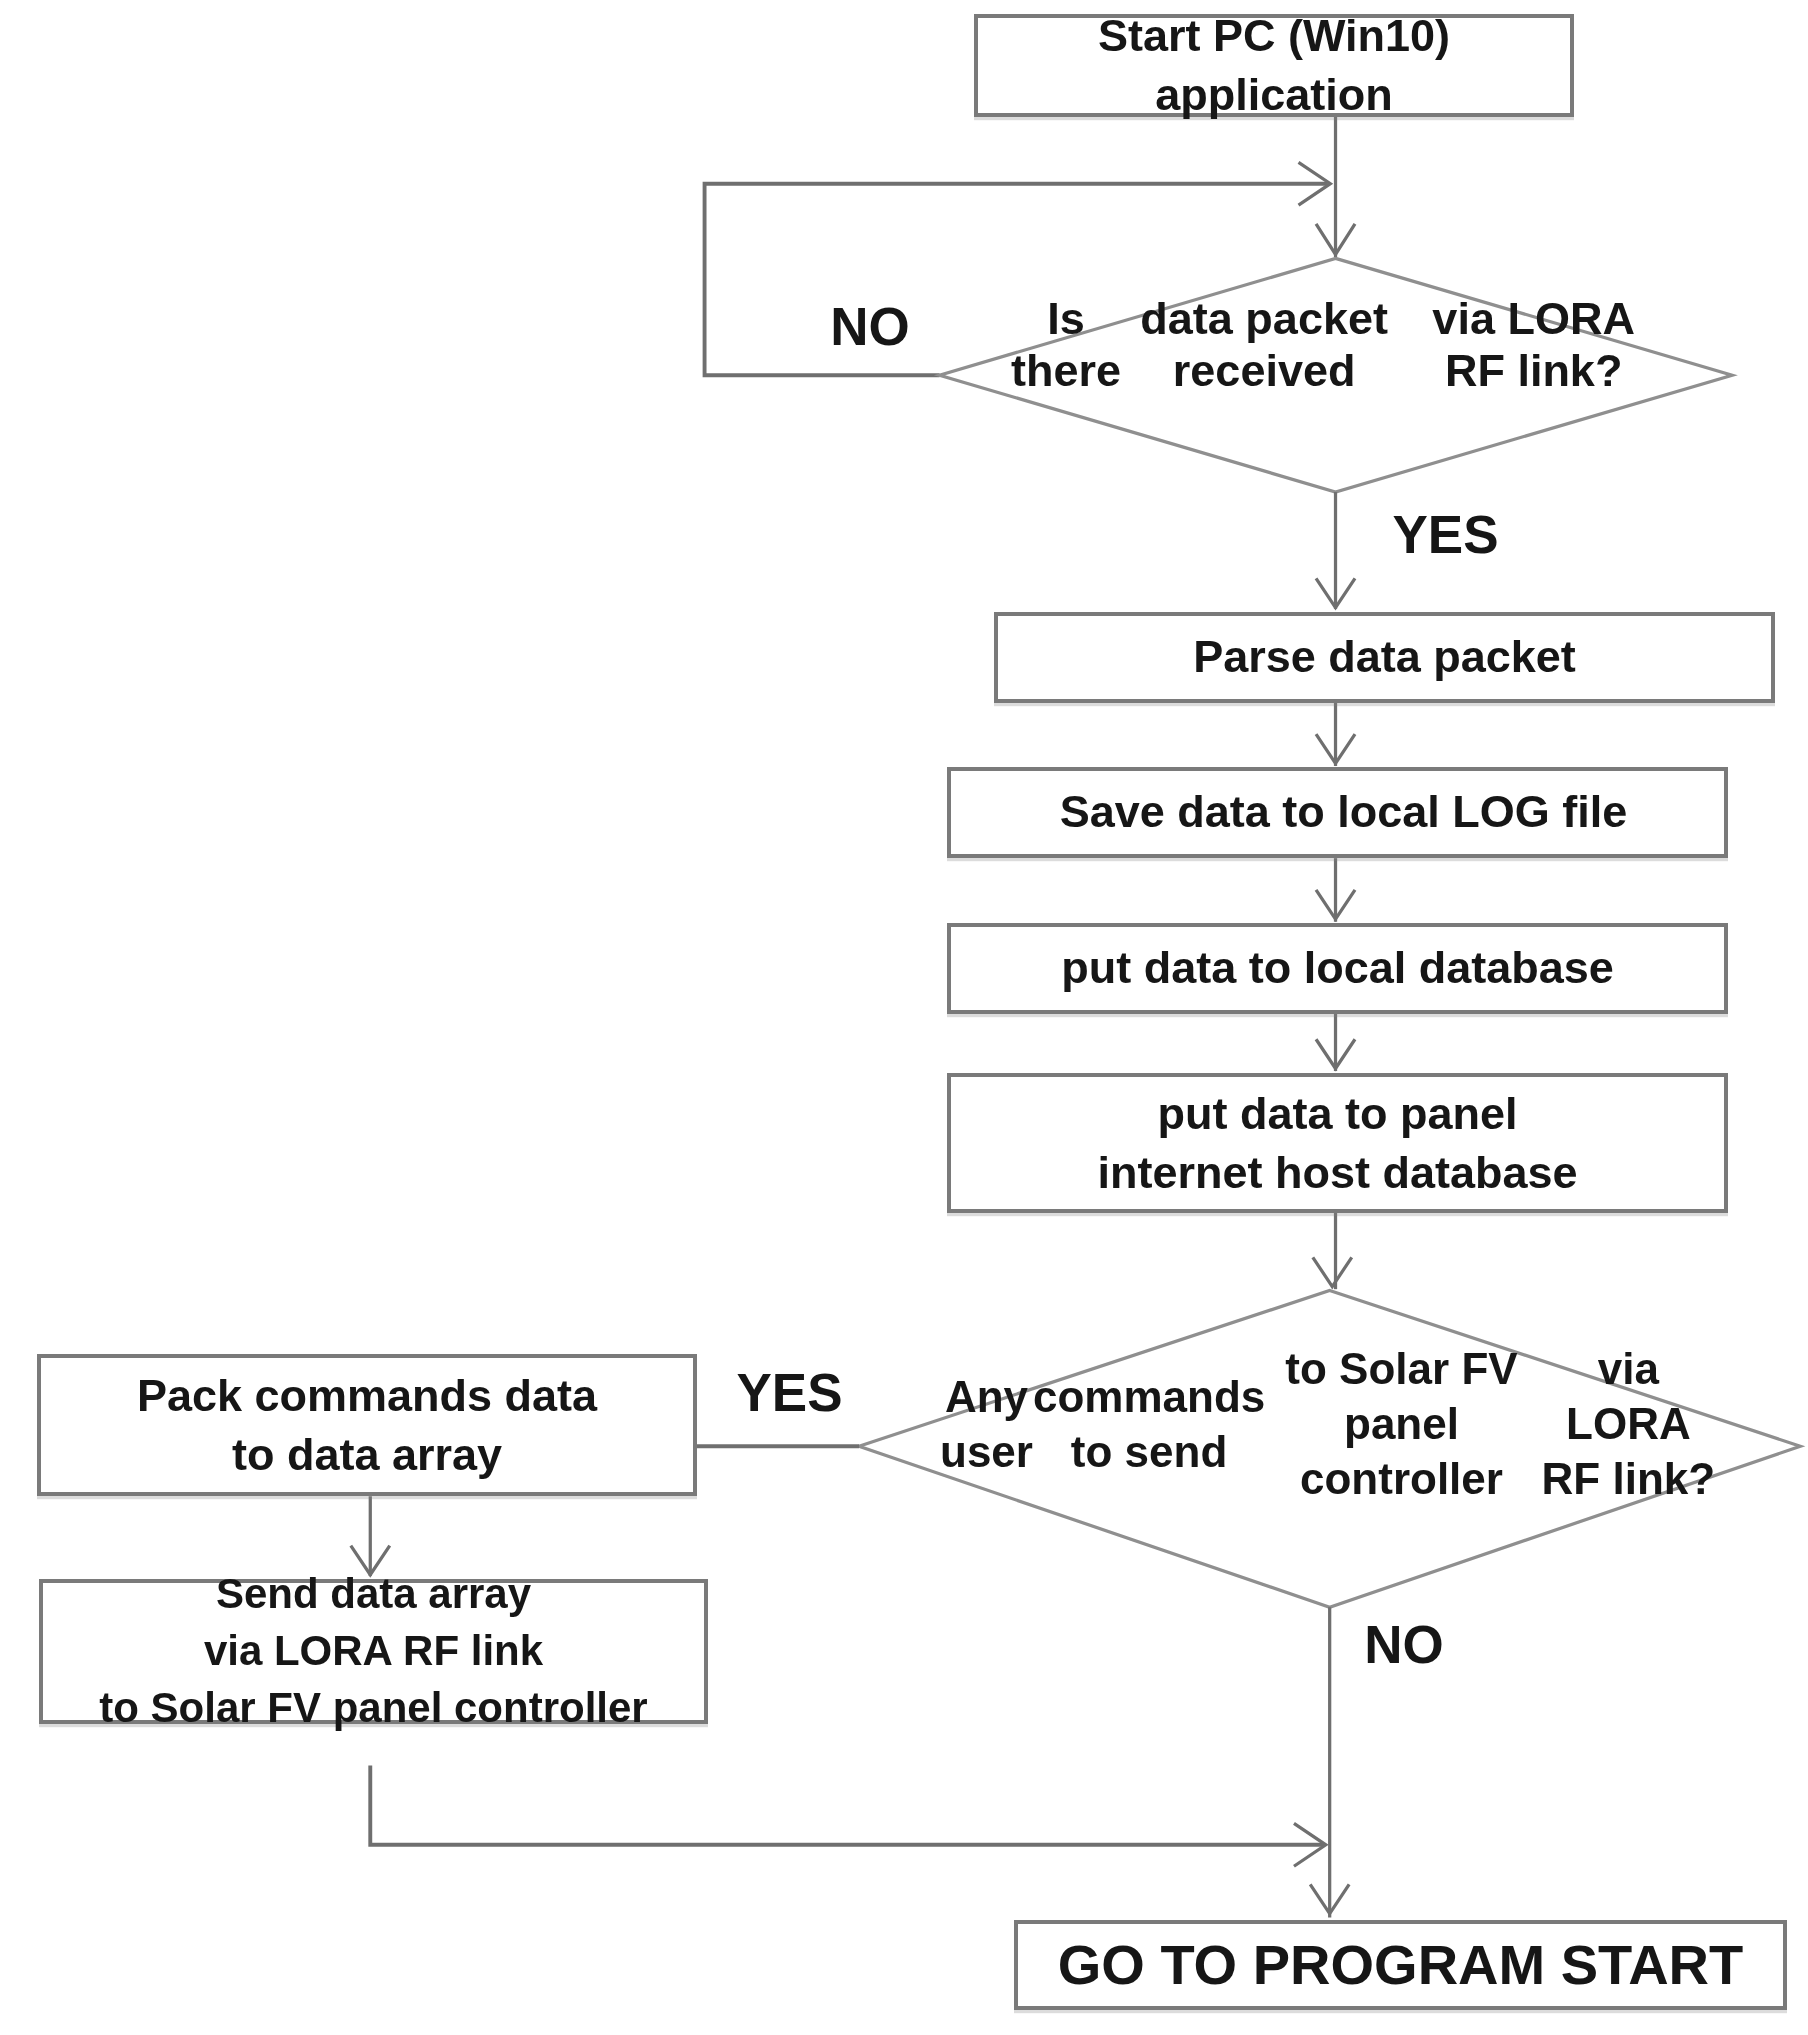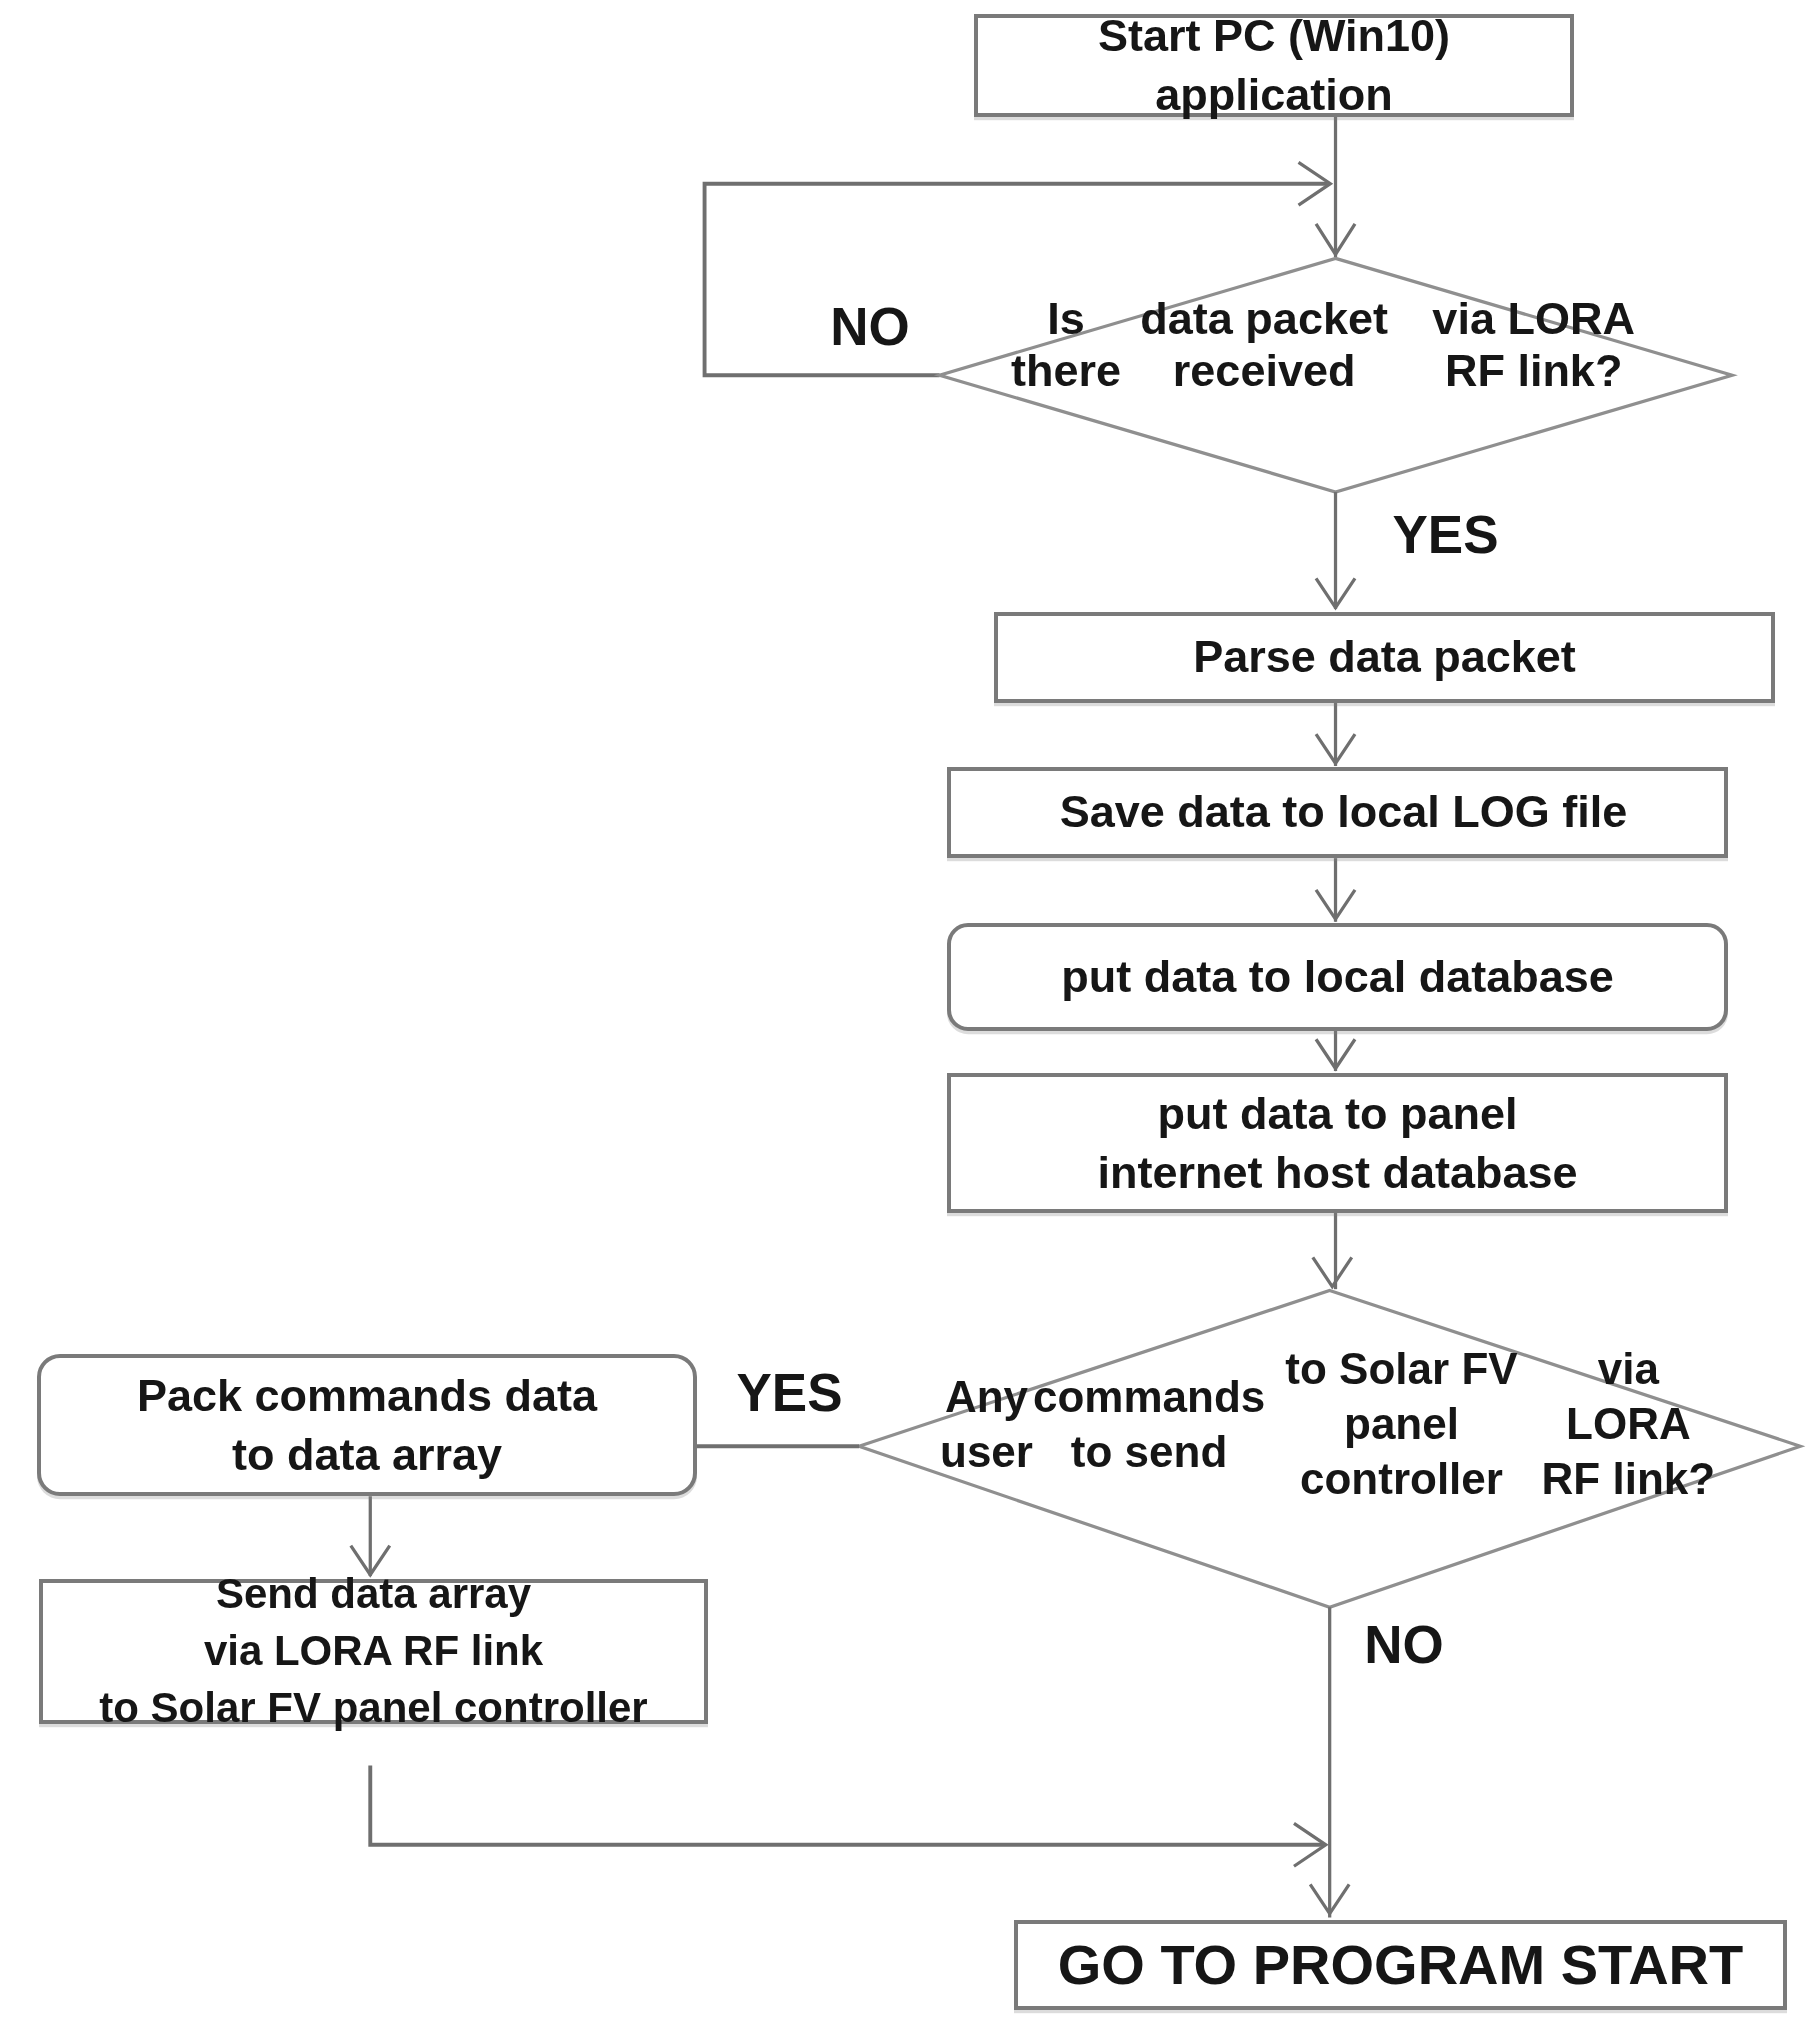--- a/index.html
+++ b/index.html
@@ -84,37 +84,37 @@
   </div>
 
   <div class="node" style="left:994px;top:612px;width:781px;height:91px;">
     <span>Parse data packet</span>
   </div>
 
   <div class="node" style="left:947px;top:767px;width:781px;height:91px;padding-left:12px;">
     <span>Save data to local LOG file</span>
   </div>
 
-  <div class="node" style="left:947px;top:923px;width:781px;height:108px;border-radius:21px;">
+  <div class="node" style="left:947px;top:923px;width:781px;height:91px;">
     <span>put data to local database</span>
   </div>
 
   <div class="node" style="left:947px;top:1073px;width:781px;height:140px;line-height:1.32;">
     <span>put data to panel</span>
     <span>internet host database</span>
   </div>
 
   <div class="diamond-text" style="left:940px;top:1341px;width:779px;font-size:44px;line-height:55px;">
     <span>Any user</span>
     <span>commands to send</span>
     <span>to Solar FV panel controller</span>
     <span>via LORA RF link?</span>
   </div>
 
-  <div class="node" style="left:37px;top:1354px;width:660px;height:142px;line-height:1.32;border-radius:23px;">
+  <div class="node" style="left:37px;top:1354px;width:660px;height:142px;line-height:1.32;">
     <span>Pack commands data</span>
     <span>to data array</span>
   </div>
 
   <div class="node" style="left:39px;top:1579px;width:669px;height:145px;font-size:42px;line-height:1.35;">
     <span>Send data array</span>
     <span>via LORA RF link</span>
     <span>to Solar FV panel controller</span>
   </div>
 

